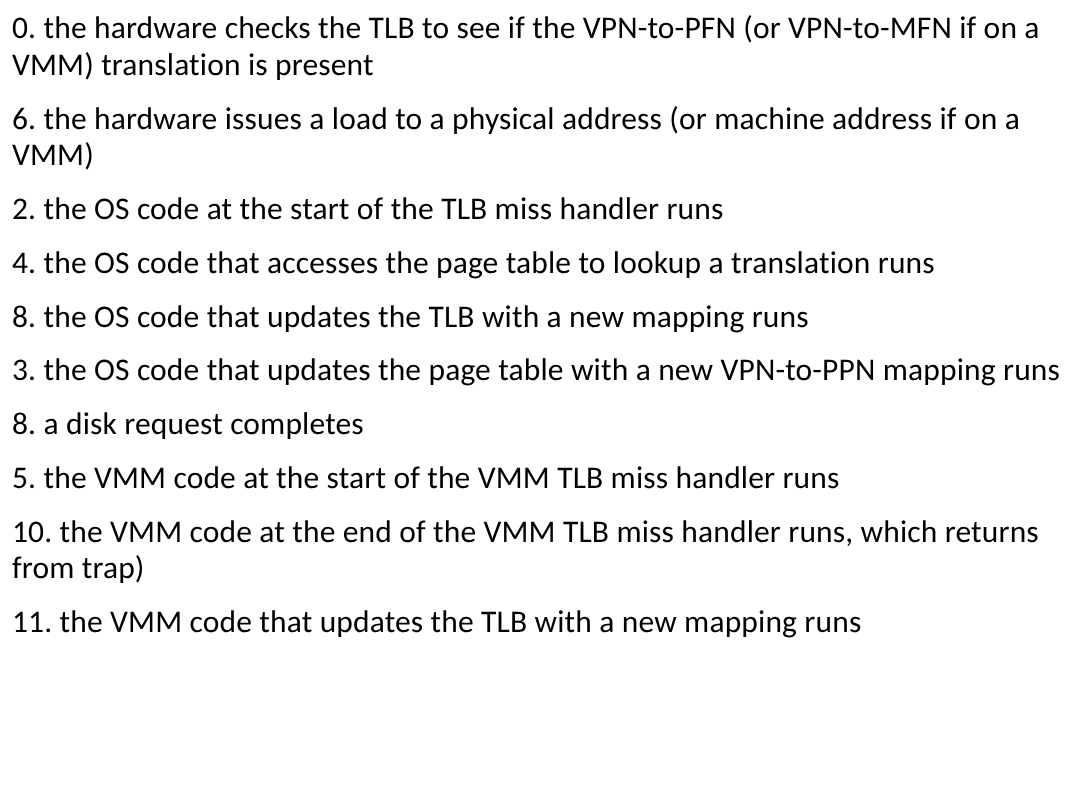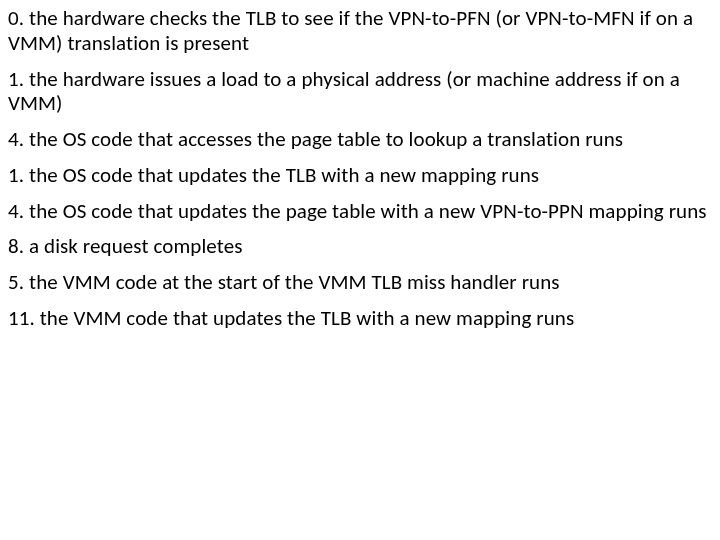--- a/index.html
+++ b/index.html
@@ -26,20 +26,22 @@
   }
   .item:last-child {
     margin-bottom: 7px;
   }
 </style>
 </head>
 <body>
 
 <div class="page">
   <p class="item">0. the hardware checks the TLB to see if the VPN-to-PFN (or VPN-to-MFN if on a VMM) translation is present</p>
-  <p class="item">1. the hardware issues a load to a physical address (or machine address if on a VMM)</p>
+  <p class="item">6. the hardware issues a load to a physical address (or machine address if on a VMM)</p>
+  <p class="item">2. the OS code at the start of the TLB miss handler runs</p>
   <p class="item">4. the OS code that accesses the page table to lookup a translation runs</p>
-  <p class="item">1. the OS code that updates the TLB with a new mapping runs</p>
-  <p class="item">4. the OS code that updates the page table with a new VPN-to-PPN mapping runs</p>
+  <p class="item">8. the OS code that updates the TLB with a new mapping runs</p>
+  <p class="item">3. the OS code that updates the page table with a new VPN-to-PPN mapping runs</p>
   <p class="item">8. a disk request completes</p>
   <p class="item">5. the VMM code at the start of the VMM TLB miss handler runs</p>
+  <p class="item">10. the VMM code at the end of the VMM TLB miss handler runs, which returns from trap)</p>
   <p class="item">11. the VMM code that updates the TLB with a new mapping runs</p>
 </div>
 
 </body></html>

